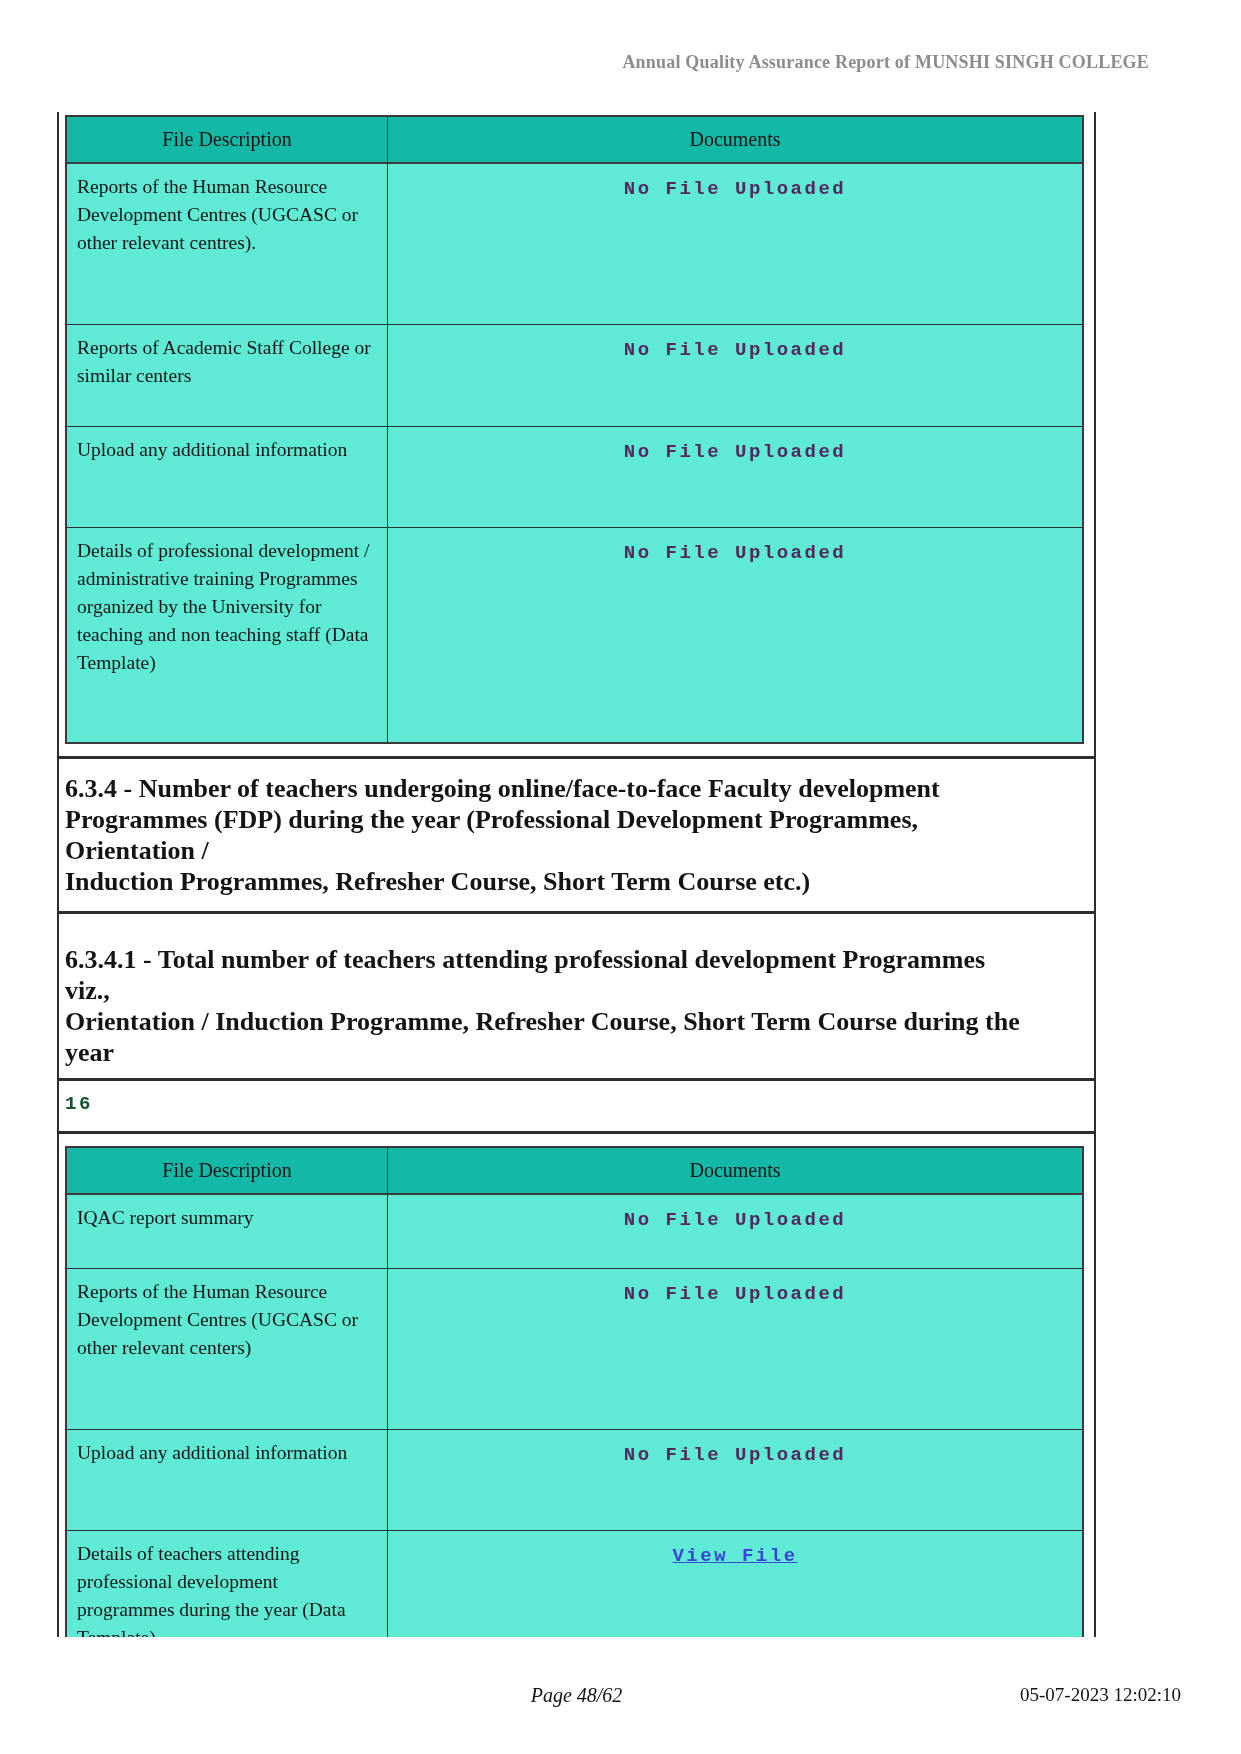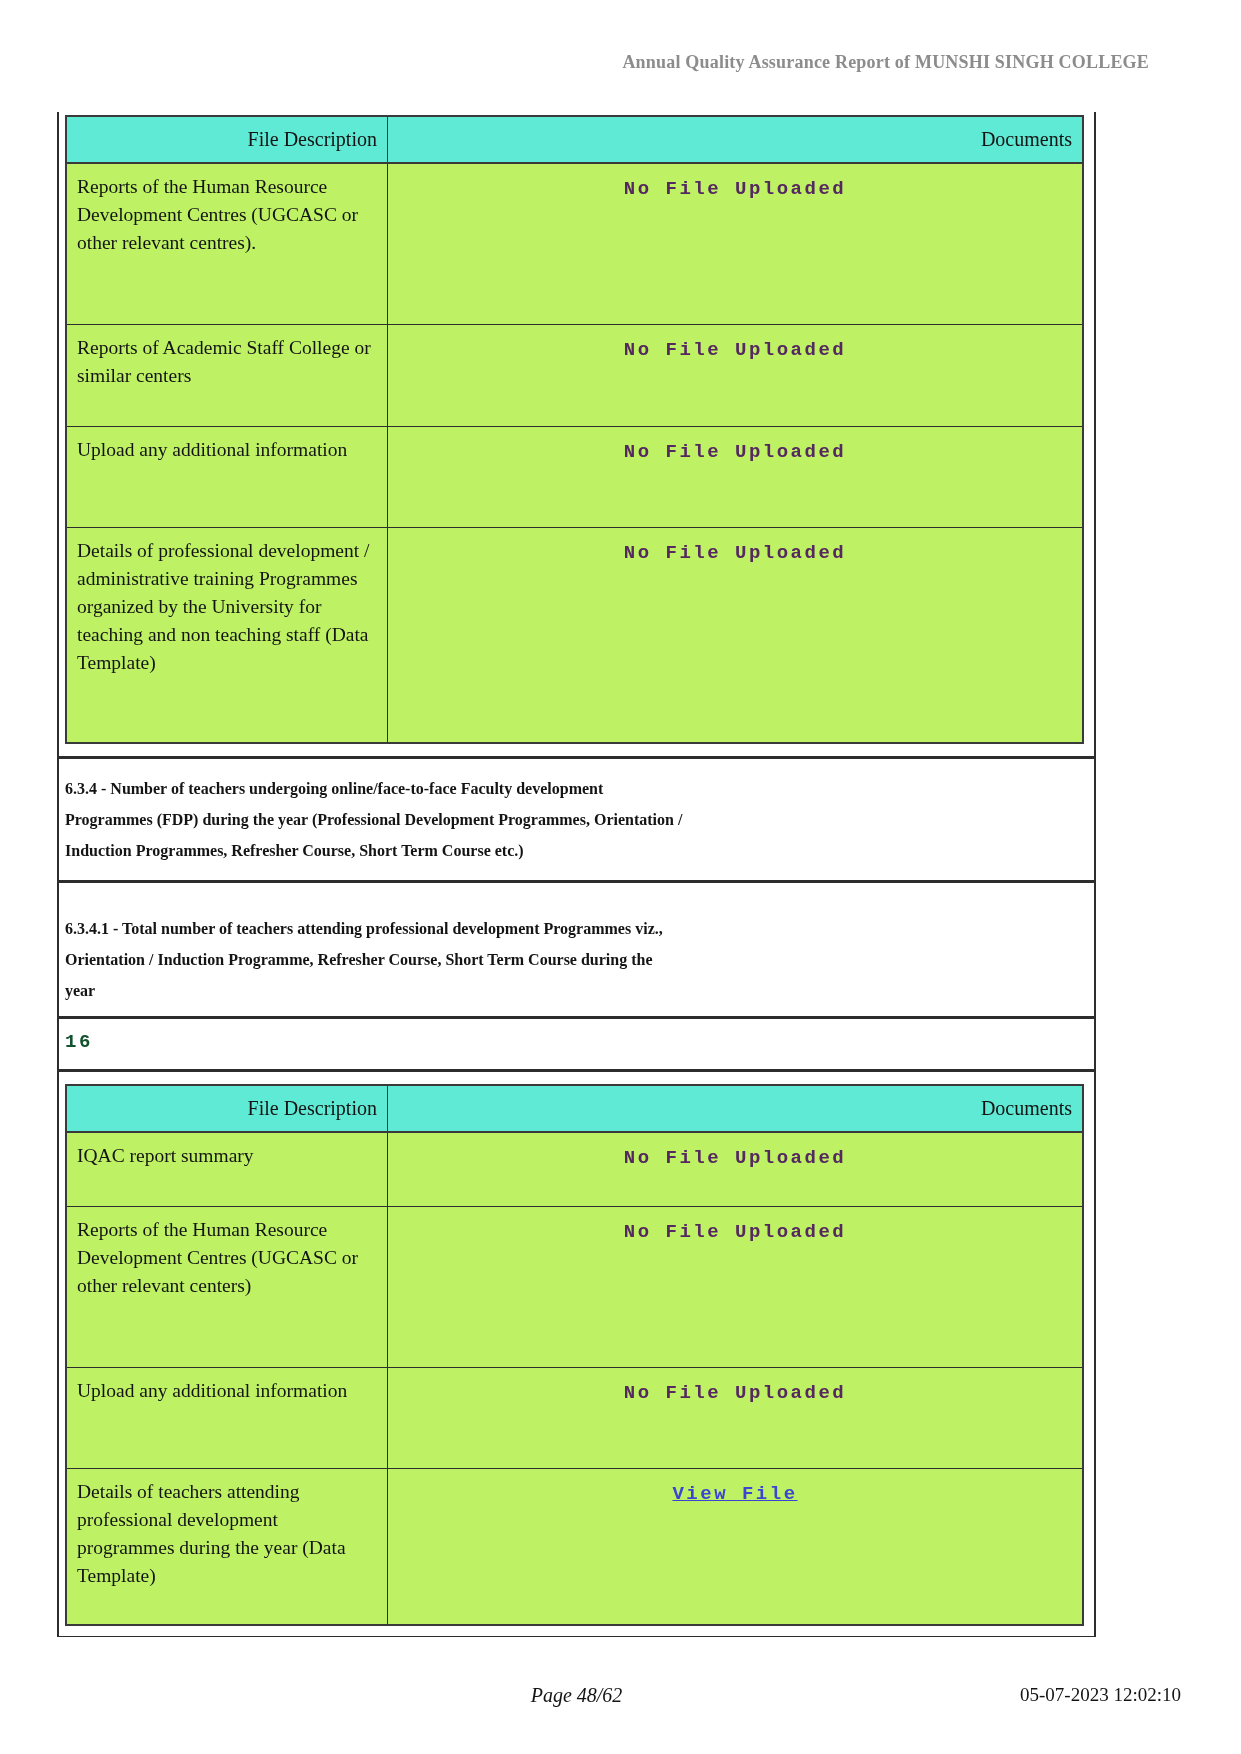--- a/index.html
+++ b/index.html
@@ -27,31 +27,31 @@
   }
   .section{box-sizing:border-box;border-bottom:3px solid #2d2d2d;}
   .table-wrap1{padding:3px 10px 12px 6px;}
   .table-wrap2{padding:12px 10px 10px 6px;}
   table.filetable{
     width:100%;
     border-collapse:collapse;
     border:2px solid #3a3a3a;
   }
   table.filetable th{
-    background:#5eead4;
+    background:#14b8a6;
     font-weight:normal;
     font-size:20px;
-    text-align:right;
+    text-align:center;
     padding:11px 10px;
     border:1px solid #3a3a3a;
     border-top:2px solid #3a3a3a;
     border-bottom:2px solid #3a3a3a;
   }
   table.filetable td{
-    background:#bef264;
+    background:#5eead4;
     border:1px solid #2e2e2e;
     vertical-align:top;
     padding:9px 10px;
     font-size:19.5px;
     line-height:28px;
   }
   table.filetable td.desc{width:300px;}
   table.filetable td.doc{
     text-align:center;
     font-family:"Liberation Mono", monospace;
@@ -65,21 +65,21 @@
   #t1 tr:nth-child(2) td{height:140px;}
   #t1 tr:nth-child(3) td{height:81px;}
   #t1 tr:nth-child(4) td{height:80px;}
   #t1 tr:nth-child(5) td{height:194px;}
   #t2 tr:nth-child(2) td{height:53px;}
   #t2 tr:nth-child(3) td{height:140px;}
   #t2 tr:nth-child(4) td{height:80px;}
   #t2 tr:nth-child(5) td{height:135px;}
   .heading-bold{
     font-weight:bold;
-    font-size:16px;
+    font-size:26px;
     line-height:31px;
     padding:14px 60px 14px 6px;
   }
   .heading-bold.h6341{padding-top:10px;padding-bottom:10px;margin-top:20px;}
   .mono-value{
     font-family:"Liberation Mono", monospace;
     font-weight:bold;
     font-size:19px;
     letter-spacing:2.5px;
     color:#14532d;

